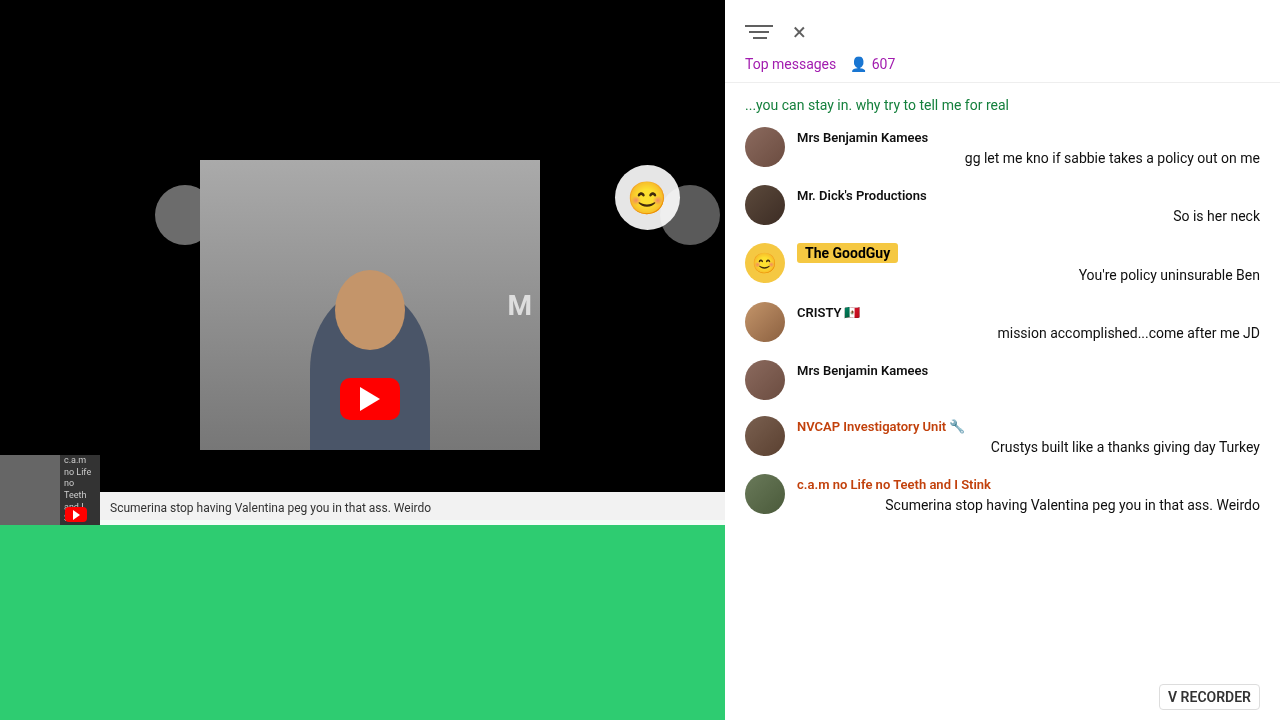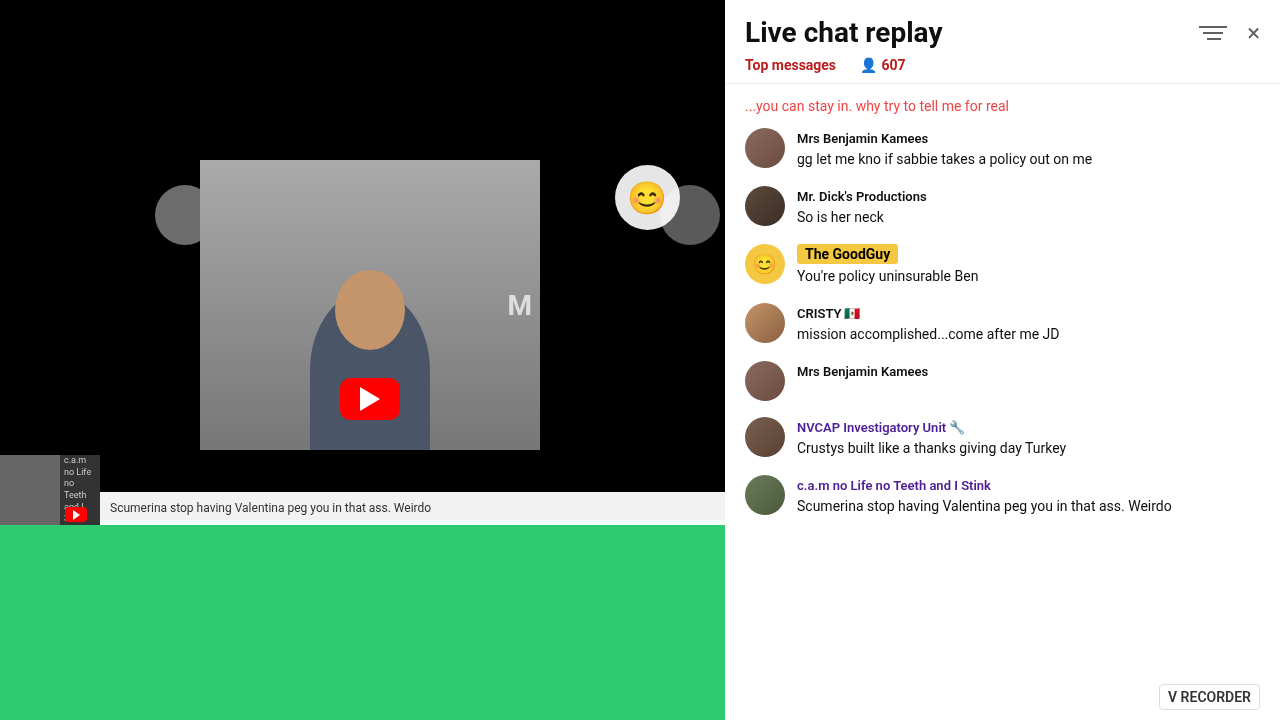--- a/index.html
+++ b/index.html
@@ -271,24 +271,23 @@
     .close-icon {
       font-size: 24px;
       color: #606060;
       cursor: pointer;
       line-height: 1;
     }
 
     .chat-subtitle {
       display: flex;
       align-items: center;
-      gap: 24px;
+      gap: 14px;
       font-size: 14px;
-      color: #b91c1c;
-      font-weight: bold;
+      color: #a21caf;
     }
 
     .viewer-count {
       display: flex;
       align-items: center;
       gap: 4px;
     }
 
     .person-icon {
       font-size: 14px;
@@ -296,21 +295,21 @@
 
     .chat-messages {
       flex: 1;
       overflow-y: auto;
       padding: 8px 0;
     }
 
     .cut-message {
       padding: 6px 20px;
       font-size: 14px;
-      color: #ef4444;
+      color: #15803d;
       border-bottom: none;
     }
 
     .chat-message {
       display: flex;
       padding: 8px 20px;
       gap: 12px;
       align-items: flex-start;
     }
 
@@ -335,40 +334,41 @@
 
     .message-username {
       font-size: 13px;
       font-weight: 600;
       color: #0f0f0f;
       margin-bottom: 3px;
       display: inline;
     }
 
     .message-username.blue {
-      color: #4c1d95;
+      color: #c2410c;
       text-align: right;
     }
 
     .username-badge {
       display: inline-block;
       background: #f5c842;
       color: #000;
       font-size: 14px;
       font-weight: 700;
       padding: 2px 8px;
       border-radius: 3px;
       margin-right: 6px;
     }
 
     .message-text {
       font-size: 14px;
       color: #0f0f0f;
       line-height: 1.5;
       margin-top: 2px;
+      text-align: right;
     }
 
     .recorder-badge {
       position: absolute;
       bottom: 10px;
       right: 20px;
       background: rgba(255,255,255,0.9);
       border: 1px solid #ddd;
       border-radius: 4px;
       padding: 4px 8px;
@@ -422,21 +422,20 @@
   <div class="chat-bubble">
     <span>Scumerina stop having Valentina peg you in that ass. Weirdo</span>
   </div>
 </div>
 
 <div class="chat-panel-wrapper">
   <div class="chat-panel">
 
     <div class="chat-header">
       <div class="chat-title-row">
-        <div class="chat-title">Live chat replay</div>
         <div class="chat-title-icons">
           <div class="filter-icon">
             <span></span>
             <span></span>
             <span></span>
           </div>
           <div class="close-icon">×</div>
         </div>
       </div>
       <div class="chat-subtitle">

